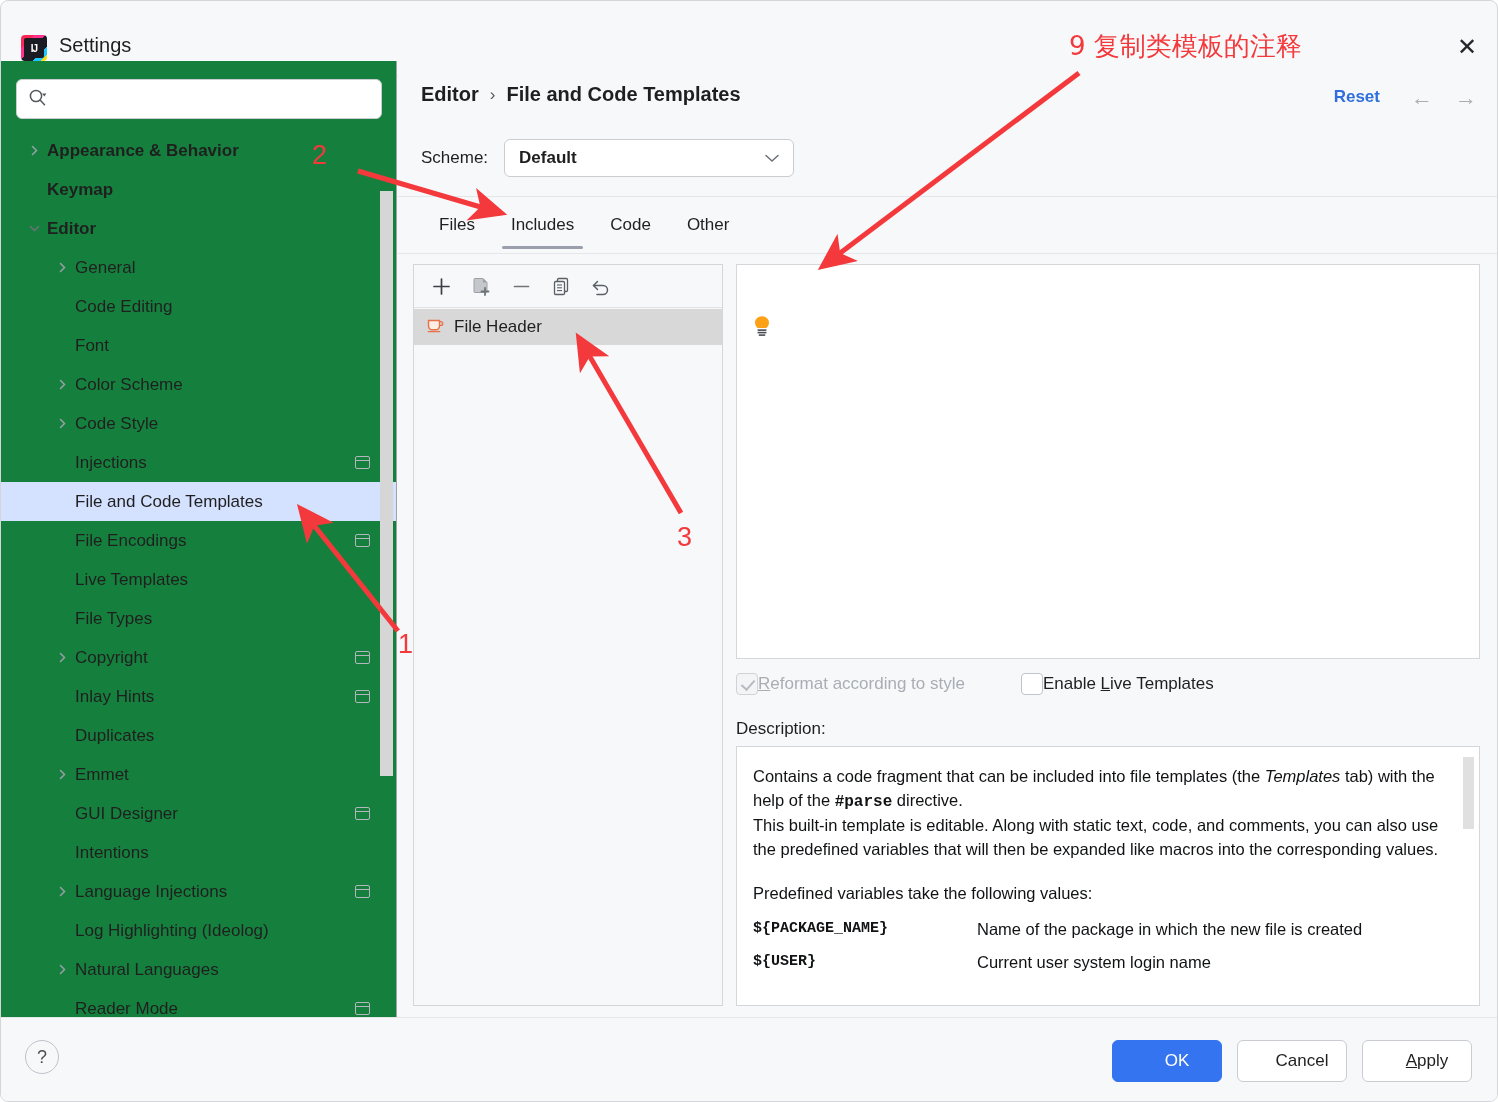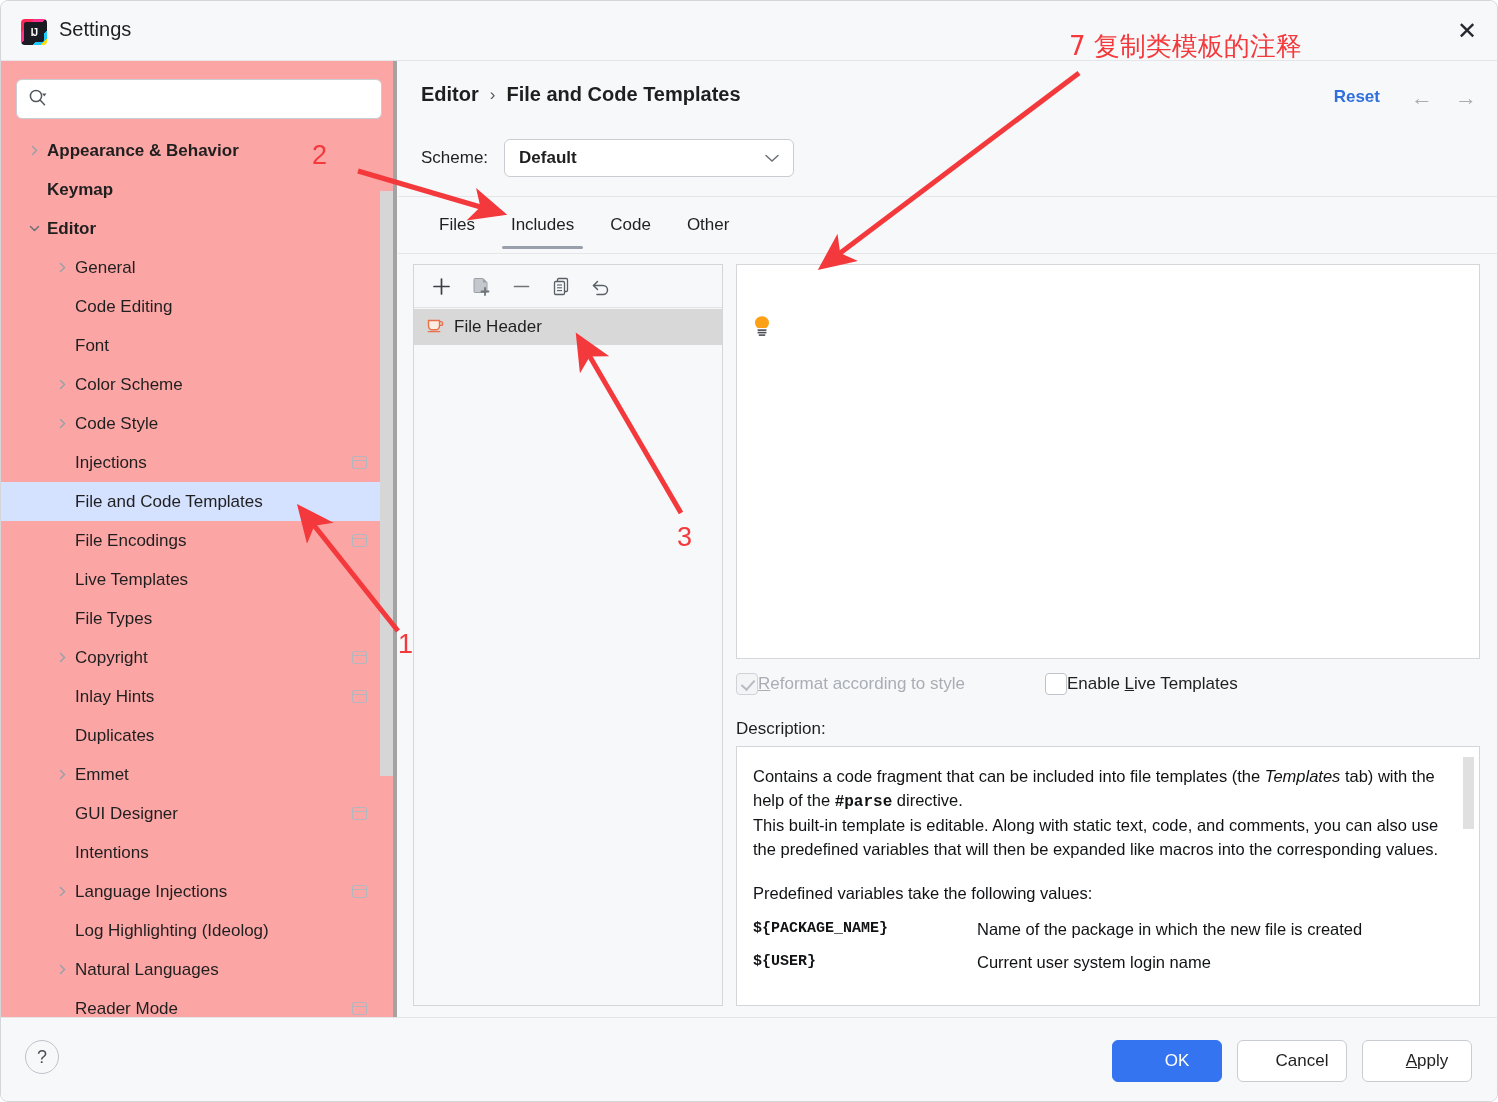--- a/index.html
+++ b/index.html
@@ -13,21 +13,21 @@
     width: 1498px;
     height: 1102px;
     background: #f7f8fa;
     overflow: hidden;
     border: 1px solid #d4d6da;
     border-radius: 8px;
   }
 
   
   #titlebar {
-    position: absolute; left: 0; top: 0; width: 1498px; height: 60px;
+    position: absolute; left: 0; top: 16px; width: 1498px; height: 60px;
     background: #f7f8fa;
     border-bottom: 1px solid #e4e6ea;
   }
   #ij-logo {
     position: absolute; left: 20px; top: 18px; width: 26px; height: 26px;
     border-radius: 4px;
     background:
       linear-gradient(135deg, #fe2857 0%, #fe2857 26%, #ff318c 26%, #ff318c 48%,
                       #1b1b24 48%, #1b1b24 72%, #1ec8ff 72%, #1ec8ff 88%, #ffdc00 88%);
     overflow: hidden;
@@ -46,22 +46,22 @@
   }
   #close-btn {
     position: absolute; right: 10px; top: 8px; width: 44px; height: 44px;
     display: flex; align-items: center; justify-content: center;
     color: #25282c; font-size: 24px; cursor: pointer; line-height: 1;
   }
 
   
   #left-pane {
     position: absolute; left: 0; top: 60px; width: 396px; bottom: 84px;
-    background: #fca5a5;
-    border-right: 4px solid #a3a3a3;
+    background: #15803d;
+    border-right: 1px solid #a3a3a3;
   }
   #search-box {
     position: absolute; left: 15px; top: 18px; width: 366px; height: 40px;
     background: #ffffff; border: 1px solid #c9ccd1; border-radius: 6px;
     display: flex; align-items: center; padding-left: 11px;
   }
   #search-box .mag { display: block; }
   #search-input {
     border: 0; outline: none; background: transparent; margin-left: 6px;
     font-size: 15px; font-family: "Liberation Sans", sans-serif;
@@ -528,21 +528,21 @@
       </div>
     </div>
 
     <div id="opt-row">
       <div class="cbx-wrap">
         <span class="cbx checked disabled"></span>
         <span class="cbx-label disabled">
           <u>R</u><span>eformat according to style</span>
         </span>
       </div>
-      <div class="cbx-wrap" style="margin-left:80px">
+      <div class="cbx-wrap" style="margin-left:56px">
         <span class="cbx"></span>
         <span class="cbx-label">
           <span>Enable </span><u>L</u><span>ive Templates</span>
         </span>
       </div>
     </div>
 
     <div id="desc-label">Description:</div>
 
     <div id="desc-panel">
@@ -588,16 +588,16 @@
         </marker>
       </defs>
       <line x1="1078" y1="72" x2="822" y2="265" stroke="#f4393c" stroke-width="5" marker-end="url(#ah)"></line>
       <line x1="357" y1="170" x2="500" y2="212" stroke="#f4393c" stroke-width="5" marker-end="url(#ah)"></line>
       <line x1="680" y1="512" x2="578" y2="337" stroke="#f4393c" stroke-width="5" marker-end="url(#ah)"></line>
       <line x1="397" y1="630" x2="300" y2="508" stroke="#f4393c" stroke-width="5" marker-end="url(#ah)"></line>
     </svg>
     <div class="ann-num" style="left:311px;top:139px">2</div>
     <div class="ann-num" style="left:397px;top:628px">1</div>
     <div class="ann-num" style="left:676px;top:521px">3</div>
-    <div id="ann-cn">7 复制类模板的注释</div>
+    <div id="ann-cn">9 复制类模板的注释</div>
   </div>
 
 </div>
 
 </body></html>

